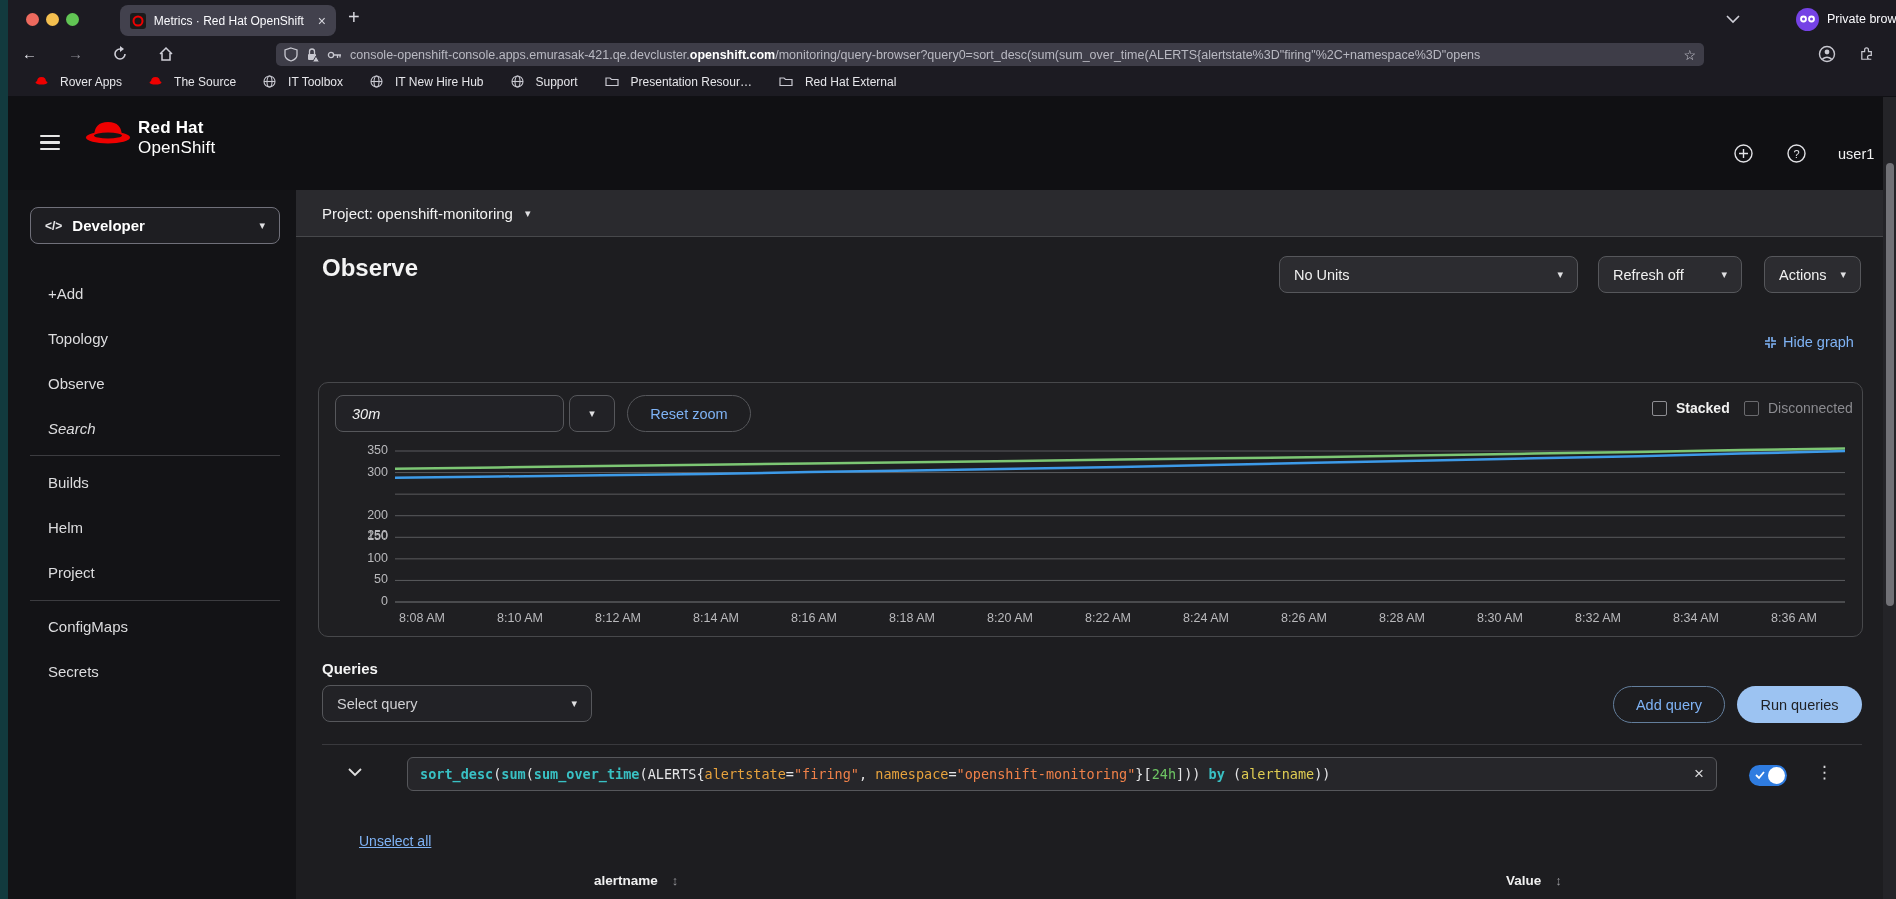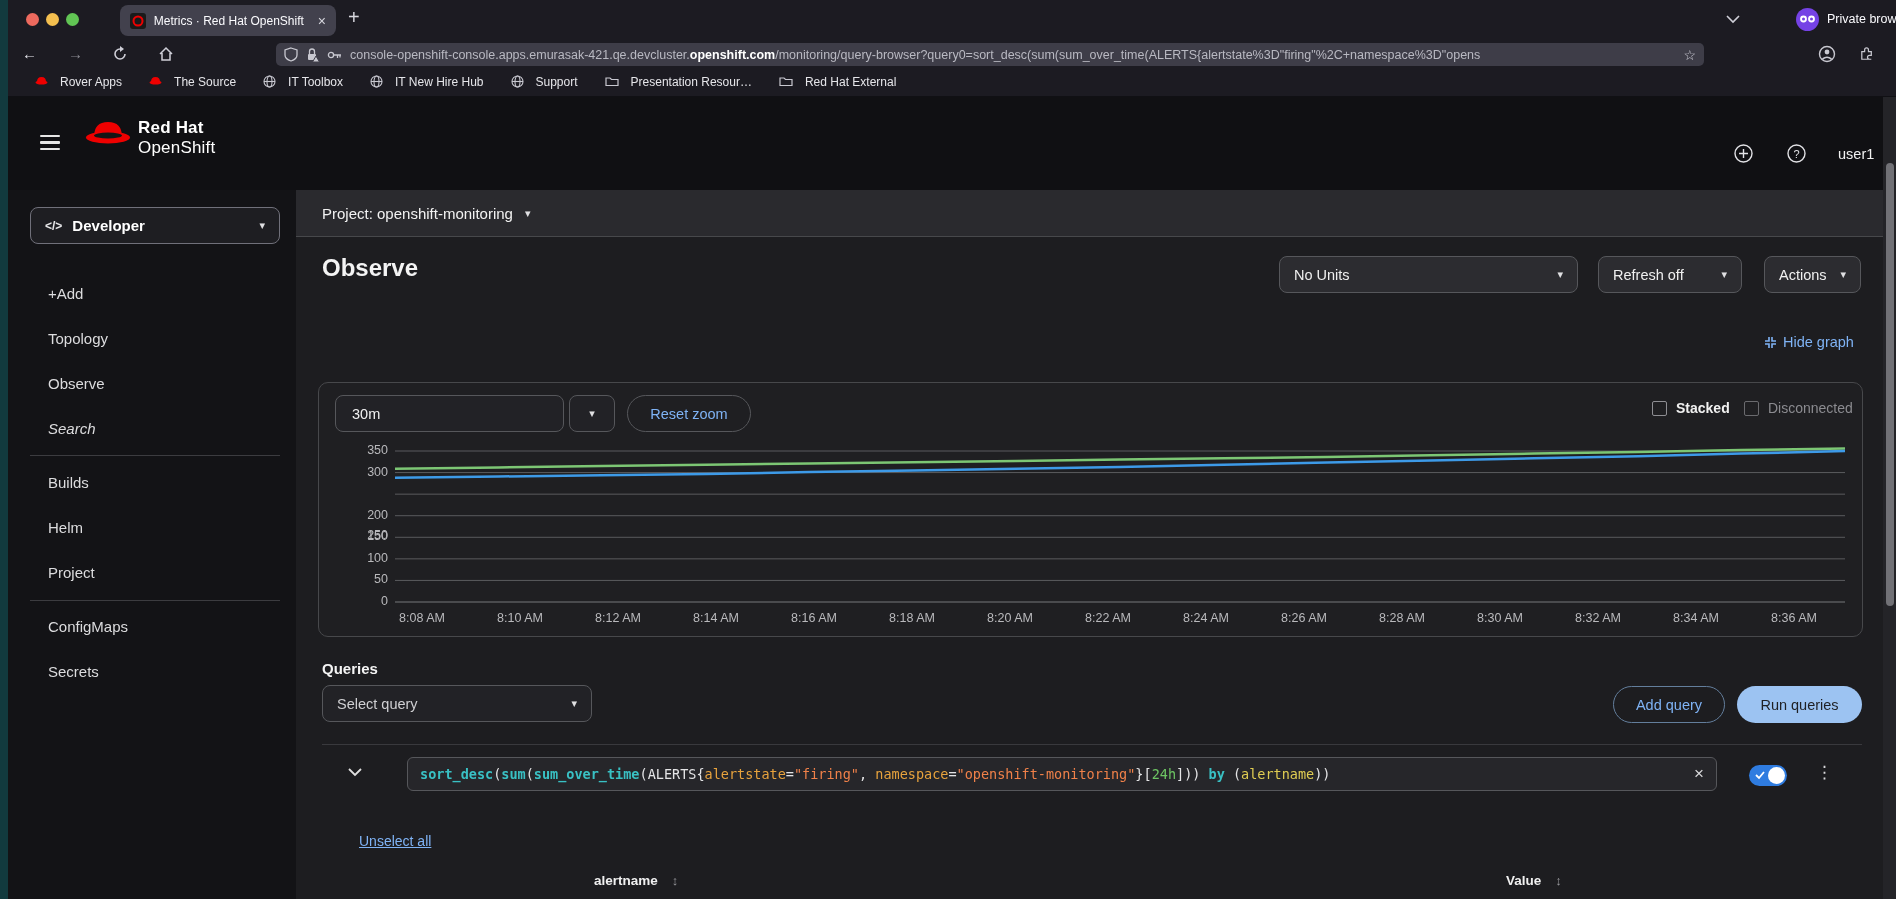--- a/index.html
+++ b/index.html
@@ -52,21 +52,21 @@
   .projbar { left:296px; top:190px; width:1587px; height:47px; background:#2a2a2e; border-bottom:1px solid #47484b;
              display:flex; align-items:center; padding-left:26px; gap:12px; color:#f2f2f2; font-size:15px; }
   .page-title { left:322px; top:254px; font-size:24px; font-weight:bold; color:#f4f4f4; }
   .dd { border:1px solid #56575b; border-radius:8px; background:#2c2c30; color:#f0f0f0; font-size:14.5px;
         height:37px; display:flex; align-items:center; padding:0 14px; justify-content:space-between; }
   .caret { color:#e0e0e2; font-size:11px; }
   .link-blue { color:#7fb3f5; font-size:14.5px; }
 
   .graph-card { left:318px; top:382px; width:1545px; height:255px; border:1px solid #47484b; border-radius:10px; background:#1f1f22; }
   .inp { border:1px solid #56575b; border-radius:8px; background:#222226; color:#f0f0f0; font-size:14.5px;
-         height:37px; display:flex; align-items:center; padding:16px 16px; }
+         height:37px; display:flex; align-items:center; padding:16px 16px;font-style:italic; }
   .pill { border:1px solid #56575b; border-radius:18.5px; background:transparent; height:37px;
           display:flex; align-items:center; justify-content:center; font-size:14.5px; }
   .chkbox { width:15px; height:15px; border:1.5px solid #8e8e93; border-radius:2px; background:transparent; }
   .y-tick { width:60px; text-align:right; font-size:12.5px; color:#b9b9bc; }
   .x-tick { width:90px; text-align:center; font-size:12.5px; color:#b9b9bc; }
 
   .q-head { left:322px; top:660px; font-size:15px; font-weight:bold; color:#f4f4f4; }
   .q-divider { left:322px; top:744px; width:1540px; height:1px; background:#39393d; }
   .run-btn { left:1737px; top:686px; width:125px; height:37px; border-radius:18.5px; background:#9cc3f2;
              color:#1f2024; font-size:14.5px; display:flex; align-items:center; justify-content:center; }

